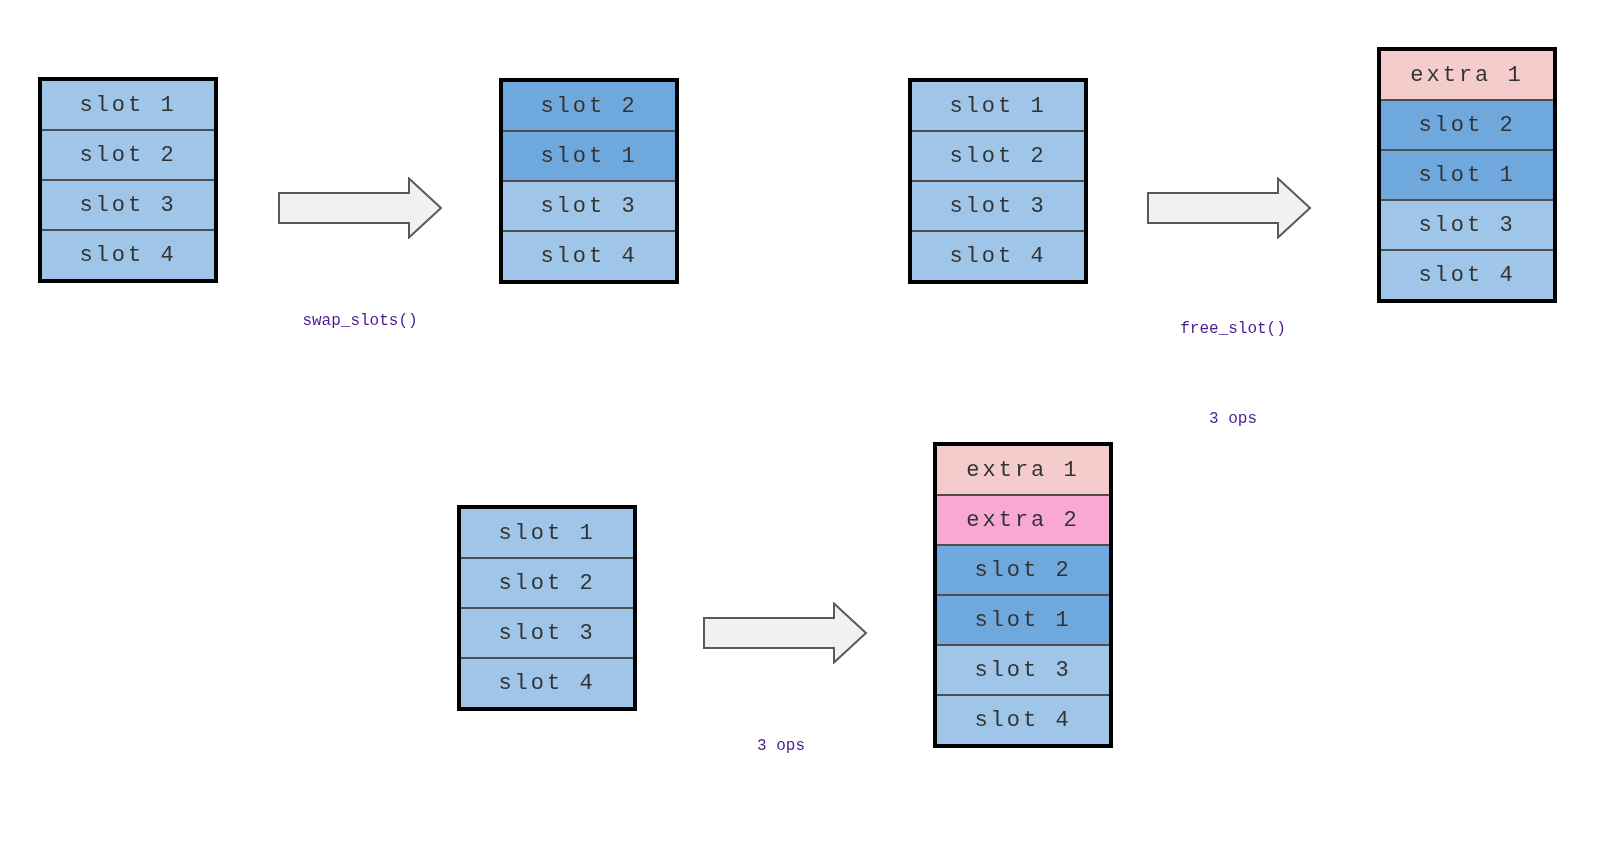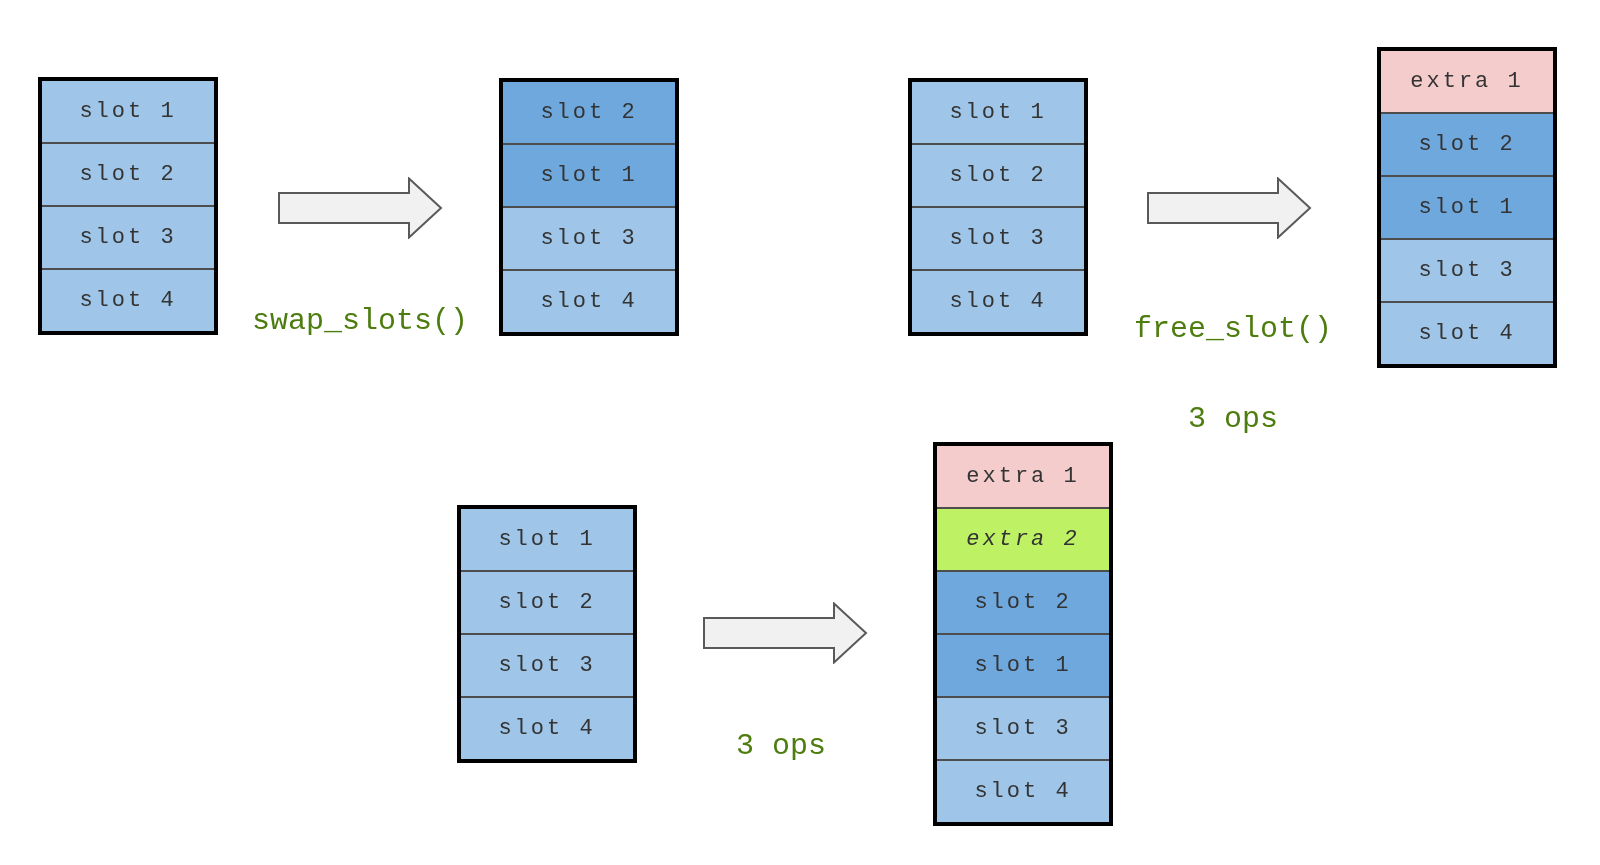--- a/index.html
+++ b/index.html
@@ -14,21 +14,21 @@
     overflow: hidden;
     font-family: "Liberation Mono", "DejaVu Sans Mono", monospace;
   }
   .stack {
     position: absolute;
     border: 4px solid #000000;
     box-sizing: content-box;
   }
   .cell {
     width: 172px;
-    height: 61px;
+    height: 48px;
     display: flex;
     align-items: center;
     justify-content: center;
     font-size: 22px;
     letter-spacing: 3px;
     color: #333333;
     white-space: pre;
   }
   .cell + .cell {
     border-top: 2px solid #4d4d4d;
@@ -41,23 +41,23 @@
   .arrow polygon {
     fill: #f1f1f1;
     stroke: #595959;
     stroke-width: 2;
     stroke-linejoin: miter;
   }
   .op-label {
     position: absolute;
     width: 360px;
     text-align: center;
-    font-size: 30px;
+    font-size: 16px;
     line-height: 30px;
-    color: #4d7c0f;
+    color: #4c1d95;
     white-space: pre;
   }
   
   #stack-swap-before { left: 38px;   top: 77px;  }
   #arrow-swap        { left: 278px;  top: 177px; }
   #label-swap        { left: 180px;  top: 246px; }
   #stack-swap-after  { left: 499px;  top: 78px;  }
   
   #stack-free-before { left: 908px;  top: 78px;  }
   #arrow-free        { left: 1147px; top: 177px; }
@@ -128,18 +128,18 @@
 <svg class="arrow" id="arrow-free2" viewBox="0 0 165 62">
   <polygon points="1,16 131,16 131,1.5 163,31 131,60.5 131,46 1,46"></polygon>
 </svg>
 
 <div class="op-label" id="label-free2">
   <div>3 ops</div>
 </div>
 
 <div class="stack" id="stack-free2-after">
   <div class="cell" style="background-color: rgb(244, 204, 204);">extra 1</div>
-  <div class="cell" style="background-color: #bef264; font-style: italic;">extra 2</div>
+  <div class="cell" style="background-color: #f9a8d4;">extra 2</div>
   <div class="cell" style="background-color: rgb(111, 168, 220);">slot 2</div>
   <div class="cell" style="background-color: rgb(111, 168, 220);">slot 1</div>
   <div class="cell" style="background-color: rgb(159, 197, 232);">slot 3</div>
   <div class="cell" style="background-color: rgb(159, 197, 232);">slot 4</div>
 </div>
 
 </body></html>

